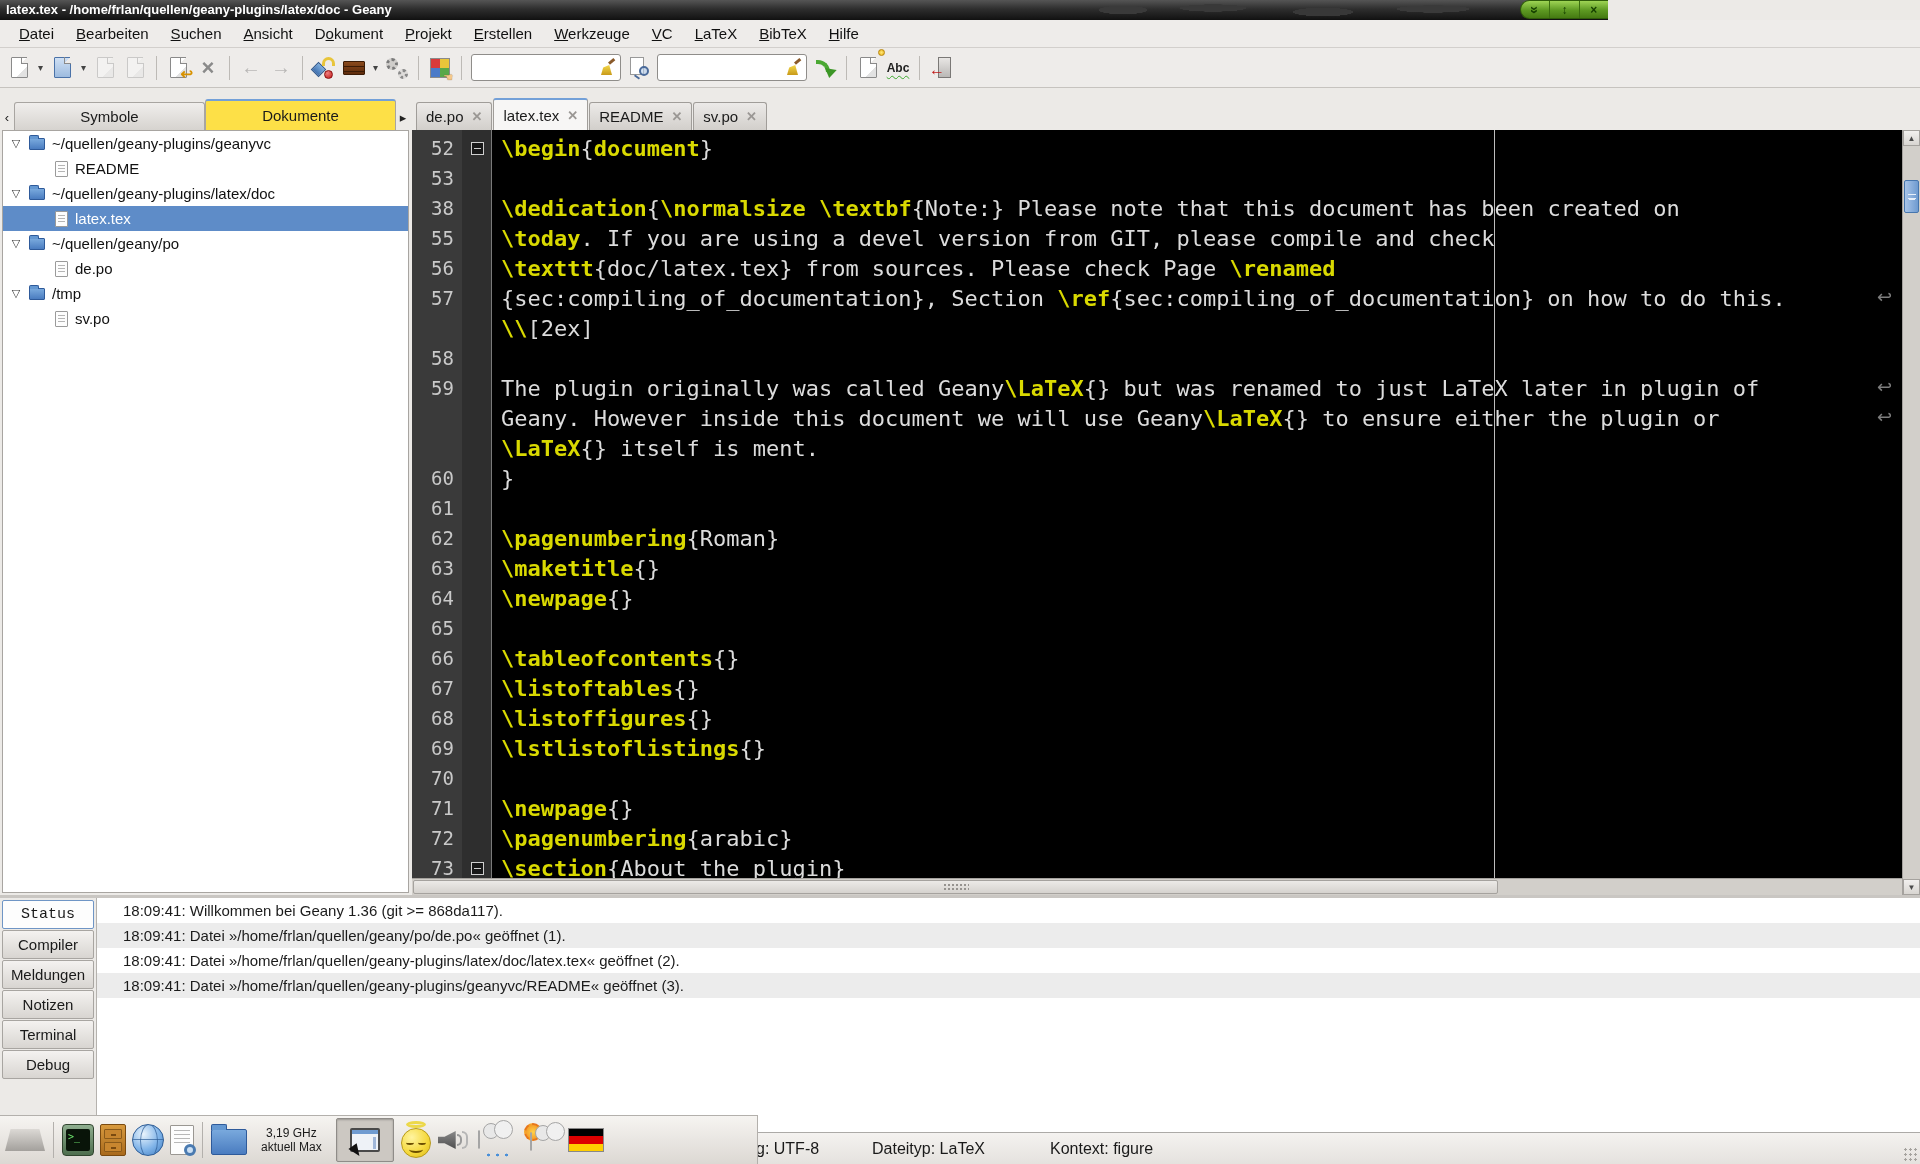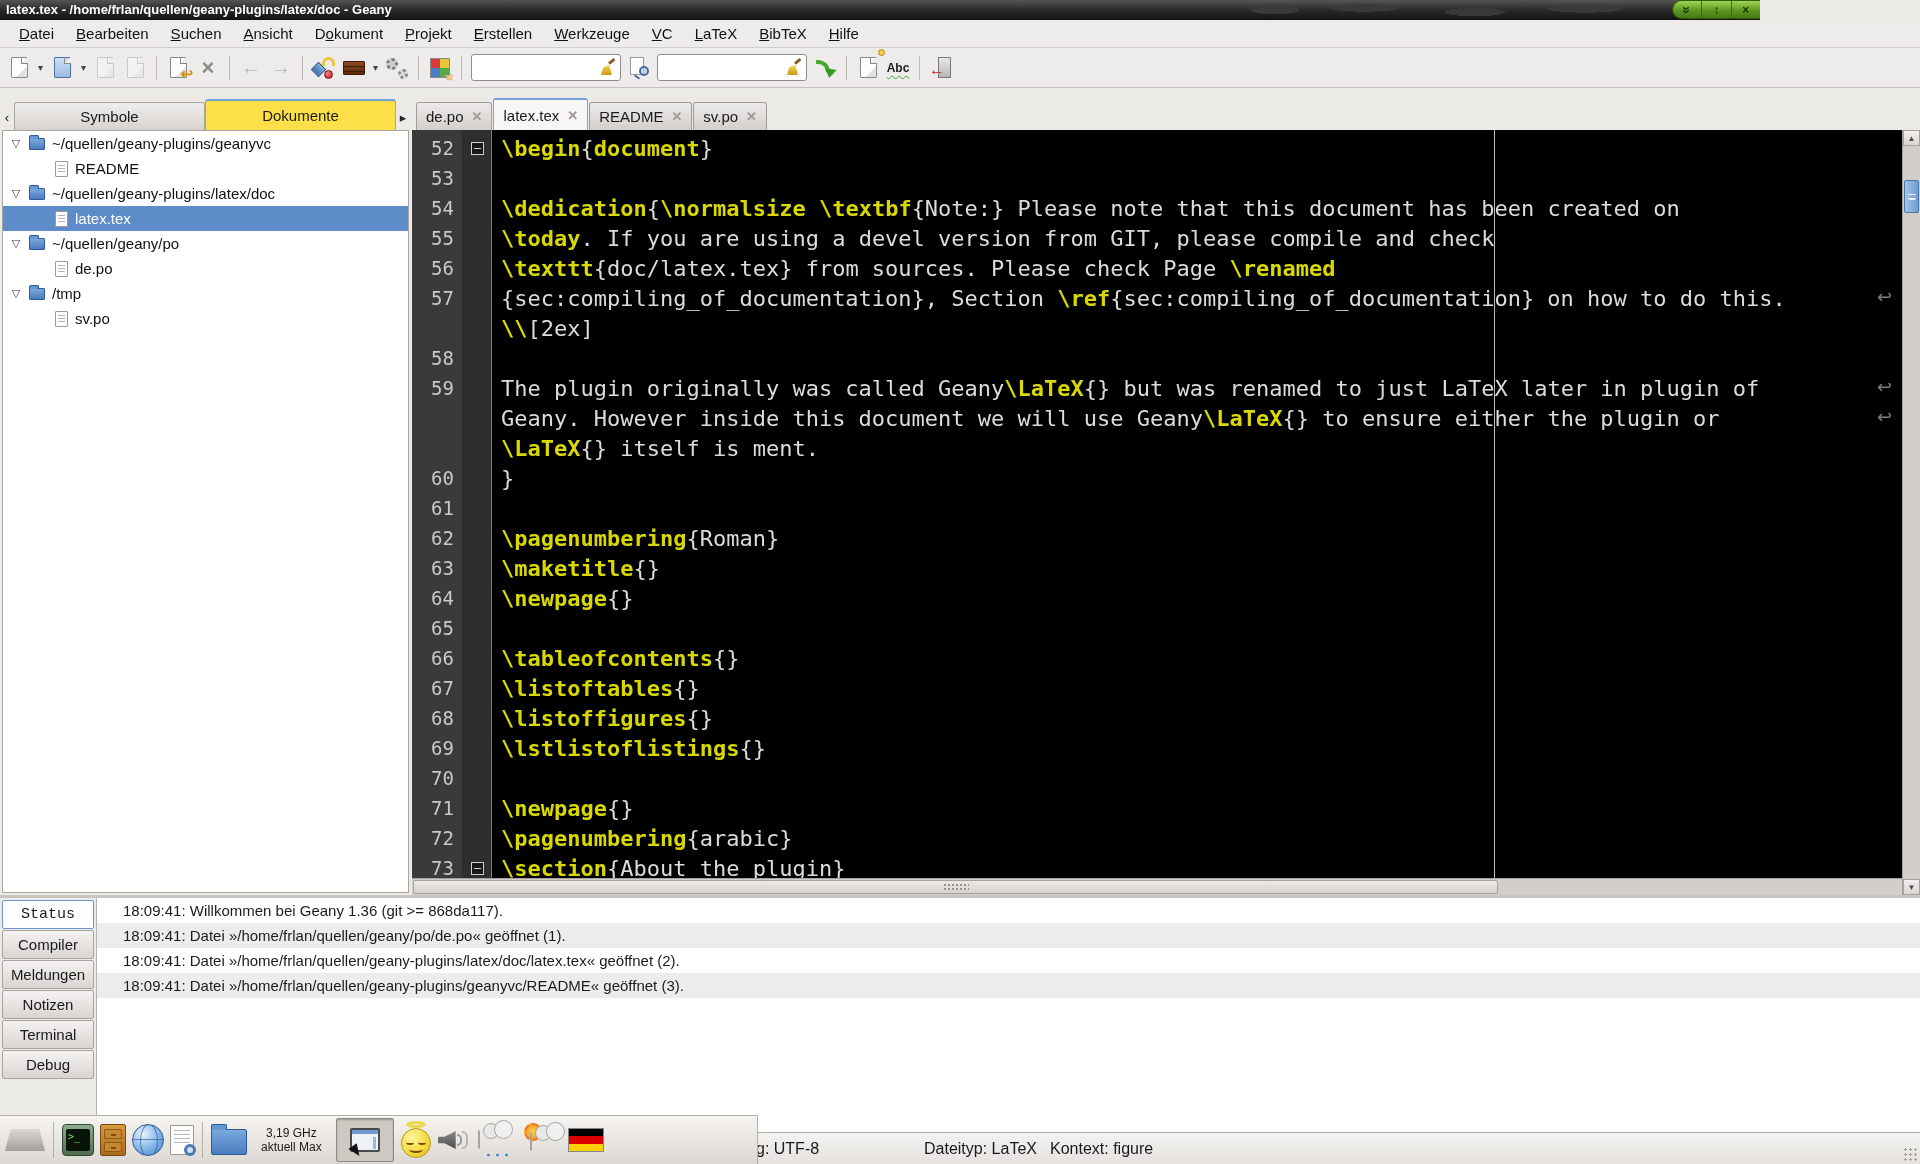--- a/index.html
+++ b/index.html
@@ -1,20 +1,20 @@
 <!DOCTYPE html>
 <html><head>
 <meta charset="utf-8">
 <style>
   * { margin:0; padding:0; box-sizing:border-box; }
   html,body { width:1920px; height:1164px; overflow:hidden; }
   body { font-family:"Liberation Sans", sans-serif; background:#eceae7; position:relative; }
 
   
-  .titlebar { position:absolute; left:0; top:0; width:1760px; height:20px;
+  .titlebar { position:absolute; left:0; top:0; width:1608px; height:20px;
     background:linear-gradient(#555 0%, #2e2e2e 45%, #111 100%); }
   .titlebar::before { content:""; position:absolute; right:95px; top:2px; width:420px; height:16px;
     background:
       radial-gradient(ellipse 40px 7px at 30px 8px, #3a3a3a 60%, transparent 61%),
       radial-gradient(ellipse 55px 6px at 120px 6px, #393939 60%, transparent 61%),
       radial-gradient(ellipse 50px 7px at 230px 10px, #383838 60%, transparent 61%),
       radial-gradient(ellipse 60px 6px at 340px 7px, #3a3a3a 60%, transparent 61%); }
   .win-title { position:absolute; left:6px; top:2px; font-size:13px; font-weight:bold; color:#fff; white-space:nowrap; }
   .winbtns { position:absolute; right:0; top:0; height:19px; width:88px; display:flex;
     background:linear-gradient(#9ed455, #5d9922 55%, #457a12); border:1px solid #2f5c0a; border-right:none;
@@ -413,21 +413,21 @@
     </div>
   </div>
 <div class="editor-frame"></div>
 <div class="code-area">
   <div class="col-num"></div>
   <div class="col-fold"></div>
   <div class="longline"></div>
   <div class="code-rows" id="coderows">
       <div class="code-row"><span class="ln">52</span><span class="foldc"><span class="foldbox"></span></span><span class="ctext"><span class="tok-c">\begin</span><span class="tok-t">{</span><span class="tok-c">document</span><span class="tok-t">}</span></span></div>
       <div class="code-row"><span class="ln">53</span><span class="foldc"></span><span class="ctext"></span></div>
-      <div class="code-row"><span class="ln">54</span><span class="foldc"></span><span class="ctext"><span class="tok-c">\dedication</span><span class="tok-t">{</span><span class="tok-c">\normalsize</span><span class="tok-t"> </span><span class="tok-c">\textbf</span><span class="tok-t">{Note:} Please note that this document has been created on</span></span></div>
+      <div class="code-row"><span class="ln">38</span><span class="foldc"></span><span class="ctext"><span class="tok-c">\dedication</span><span class="tok-t">{</span><span class="tok-c">\normalsize</span><span class="tok-t"> </span><span class="tok-c">\textbf</span><span class="tok-t">{Note:} Please note that this document has been created on</span></span></div>
       <div class="code-row"><span class="ln">55</span><span class="foldc"></span><span class="ctext"><span class="tok-c">\today</span><span class="tok-t">. If you are using a devel version from GIT, please compile and check</span></span></div>
       <div class="code-row"><span class="ln">56</span><span class="foldc"></span><span class="ctext"><span class="tok-c">\texttt</span><span class="tok-t">{doc/latex.tex} from sources. Please check Page </span><span class="tok-c">\renamed</span></span></div>
       <div class="code-row"><span class="ln">57</span><span class="foldc"></span><span class="ctext"><span class="tok-t">{sec:compiling_of_documentation}, Section </span><span class="tok-c">\ref</span><span class="tok-t">{sec:compiling_of_documentation} on how to do this.</span></span><span class="wrapmark">↩</span></div>
       <div class="code-row"><span class="ln"></span><span class="foldc"></span><span class="ctext"><span class="tok-c">\\</span><span class="tok-t">[2ex]</span></span></div>
       <div class="code-row"><span class="ln">58</span><span class="foldc"></span><span class="ctext"></span></div>
       <div class="code-row"><span class="ln">59</span><span class="foldc"></span><span class="ctext"><span class="tok-t">The plugin originally was called Geany</span><span class="tok-c">\LaTeX</span><span class="tok-t">{} but was renamed to just LaTeX later in plugin of</span></span><span class="wrapmark">↩</span></div>
       <div class="code-row"><span class="ln"></span><span class="foldc"></span><span class="ctext"><span class="tok-t">Geany. However inside this document we will use Geany</span><span class="tok-c">\LaTeX</span><span class="tok-t">{} to ensure either the plugin or</span></span><span class="wrapmark">↩</span></div>
       <div class="code-row"><span class="ln"></span><span class="foldc"></span><span class="ctext"><span class="tok-c">\LaTeX</span><span class="tok-t">{} itself is ment.</span></span></div>
       <div class="code-row"><span class="ln">60</span><span class="foldc"></span><span class="ctext"><span class="tok-t">}</span></span></div>
       <div class="code-row"><span class="ln">61</span><span class="foldc"></span><span class="ctext"></span></div>
@@ -471,21 +471,21 @@
   <div class="messages" id="messages">
       <div class="msg-row">18:09:41: Willkommen bei Geany 1.36 (git &gt;= 868da117).</div>
       <div class="msg-row alt">18:09:41: Datei »/home/frlan/quellen/geany/po/de.po« geöffnet (1).</div>
       <div class="msg-row">18:09:41: Datei »/home/frlan/quellen/geany-plugins/latex/doc/latex.tex« geöffnet (2).</div>
       <div class="msg-row alt">18:09:41: Datei »/home/frlan/quellen/geany-plugins/geanyvc/README« geöffnet (3).</div>
     </div>
 </div>
 
 <div class="statusbar">
   <span class="sb-field" style="left:756px">g: UTF-8</span>
-  <span class="sb-field" style="left:924px">Dateityp: LaTeX</span>
+  <span class="sb-field" style="left:872px">Dateityp: LaTeX</span>
   <span class="sb-field" style="left:1050px">Kontext: figure</span>
   <span class="grip"></span>
 </div>
 
 <div class="taskbar" id="taskbar">
     <div class="tb-item">
       <span class="tb-pager"></span>
     </div>
     <div class="tb-sep"></div>
     <div class="tb-item">

